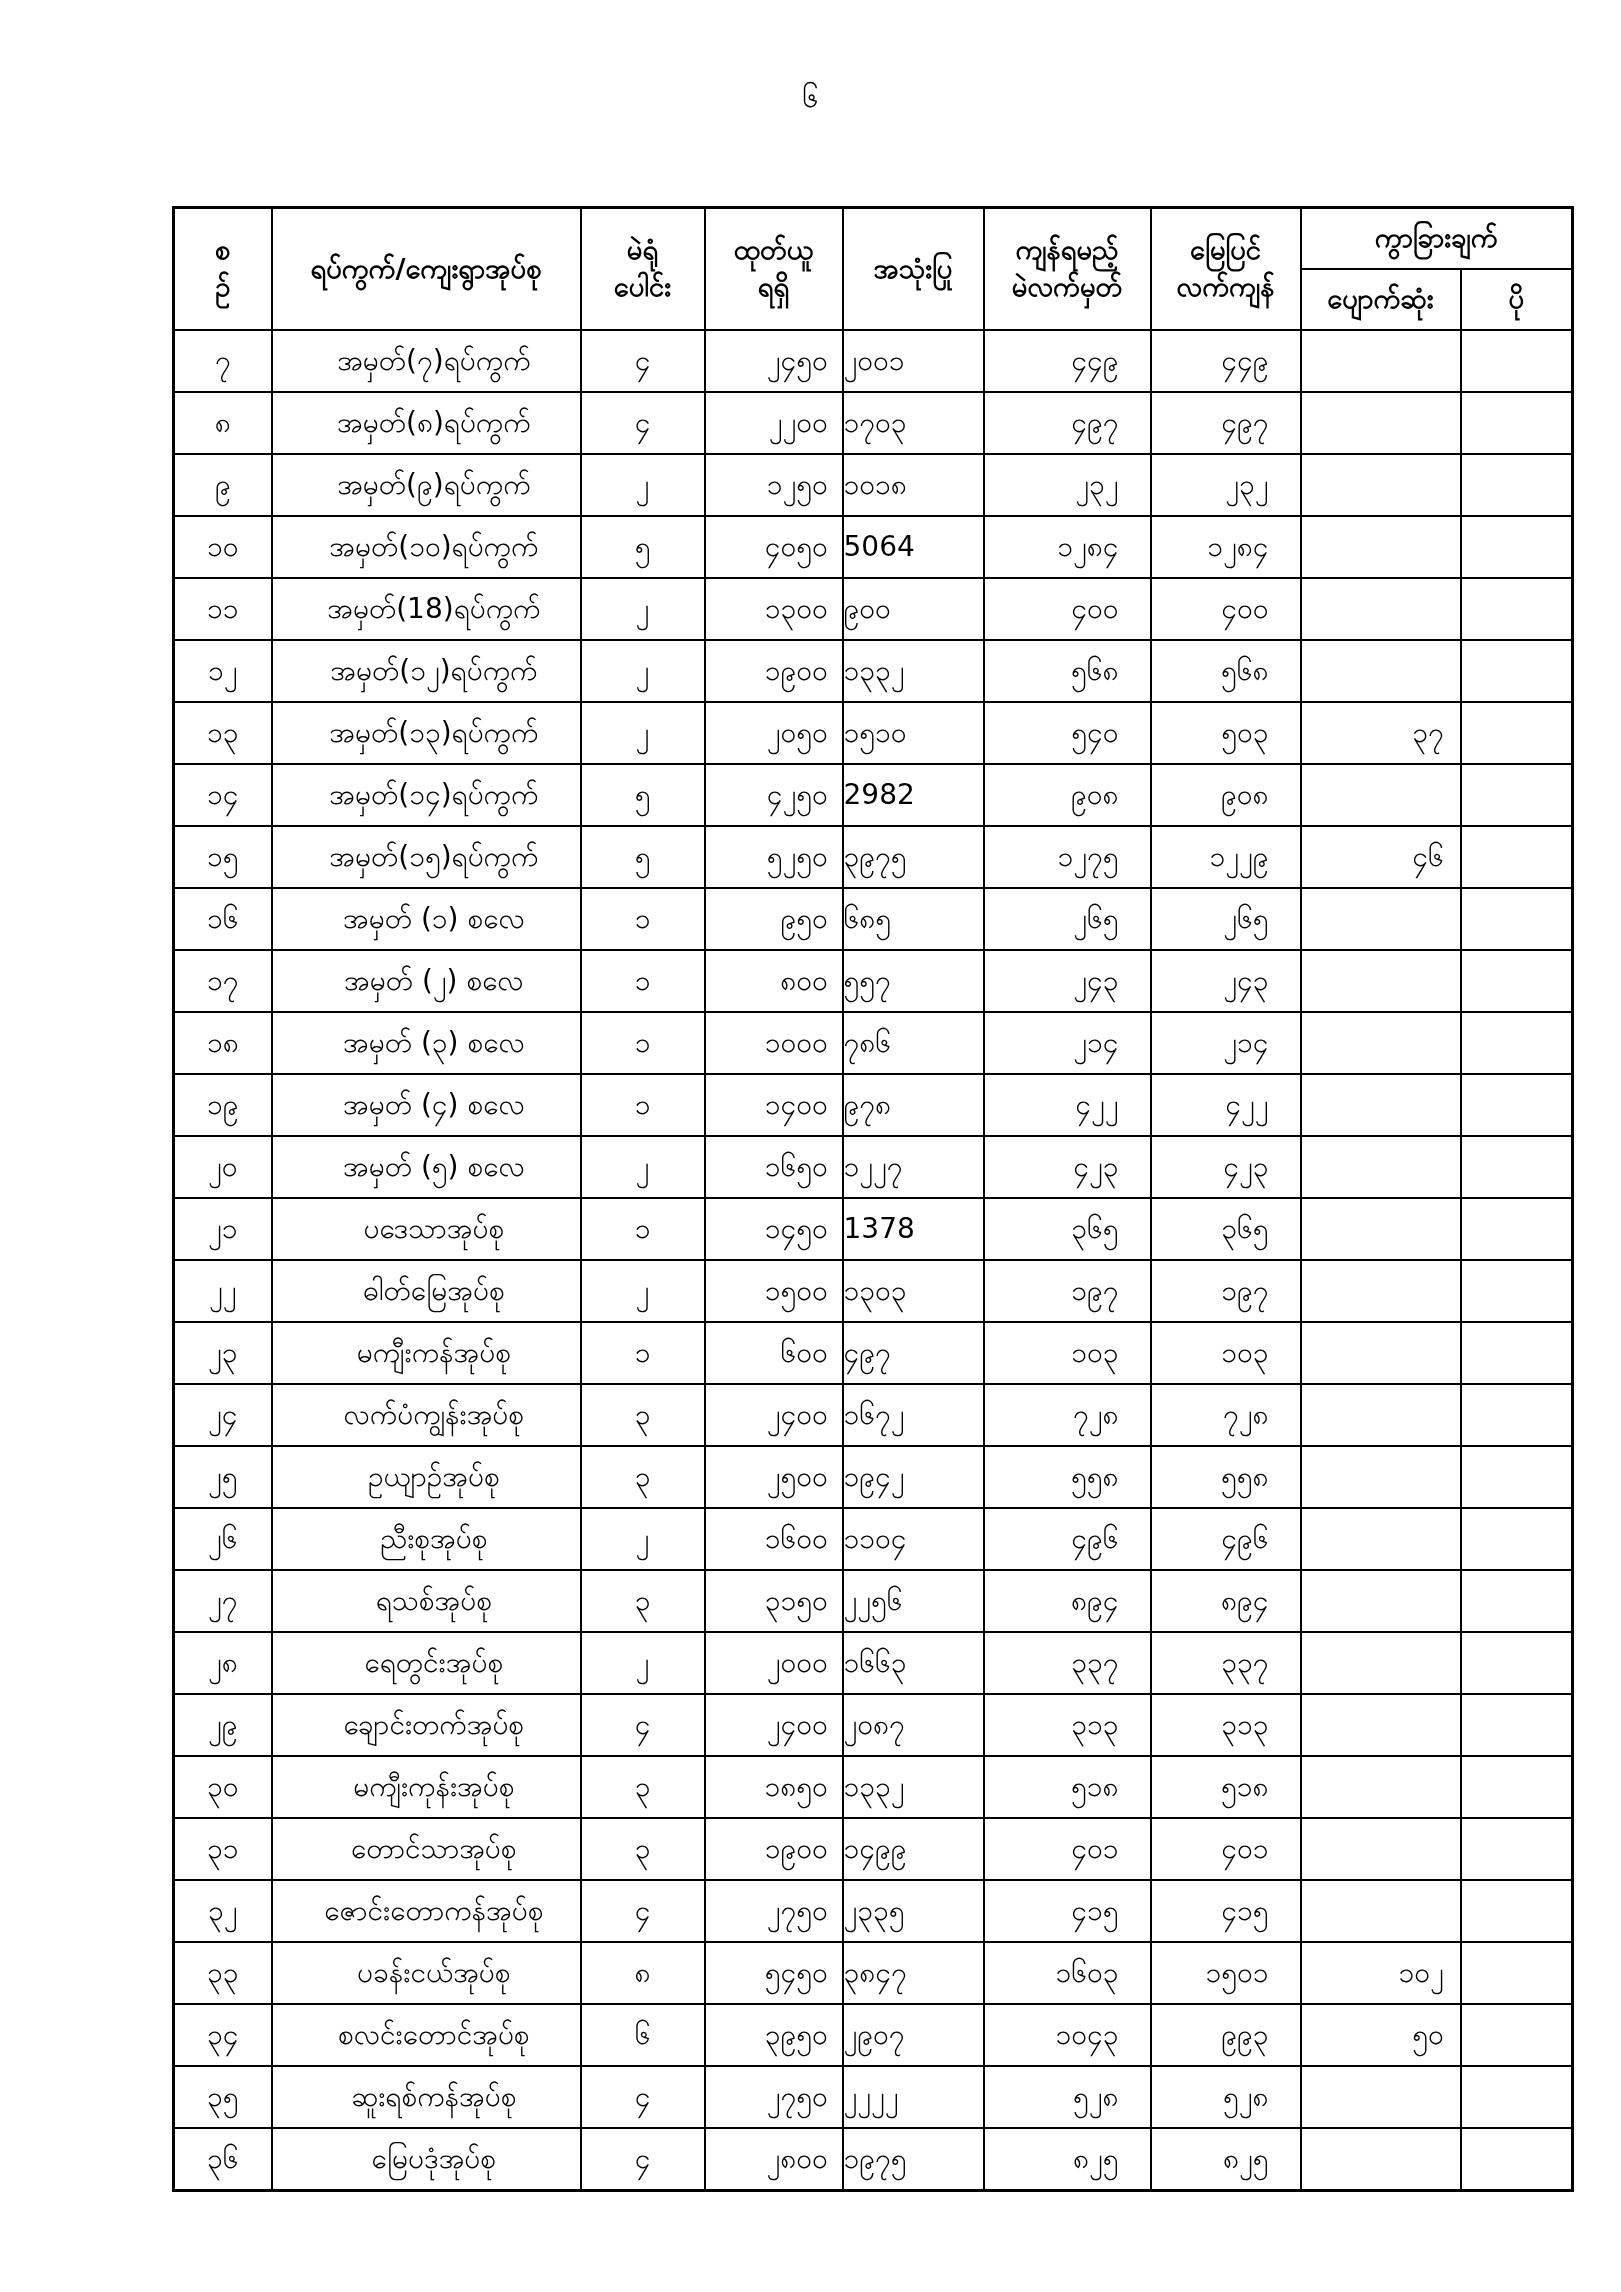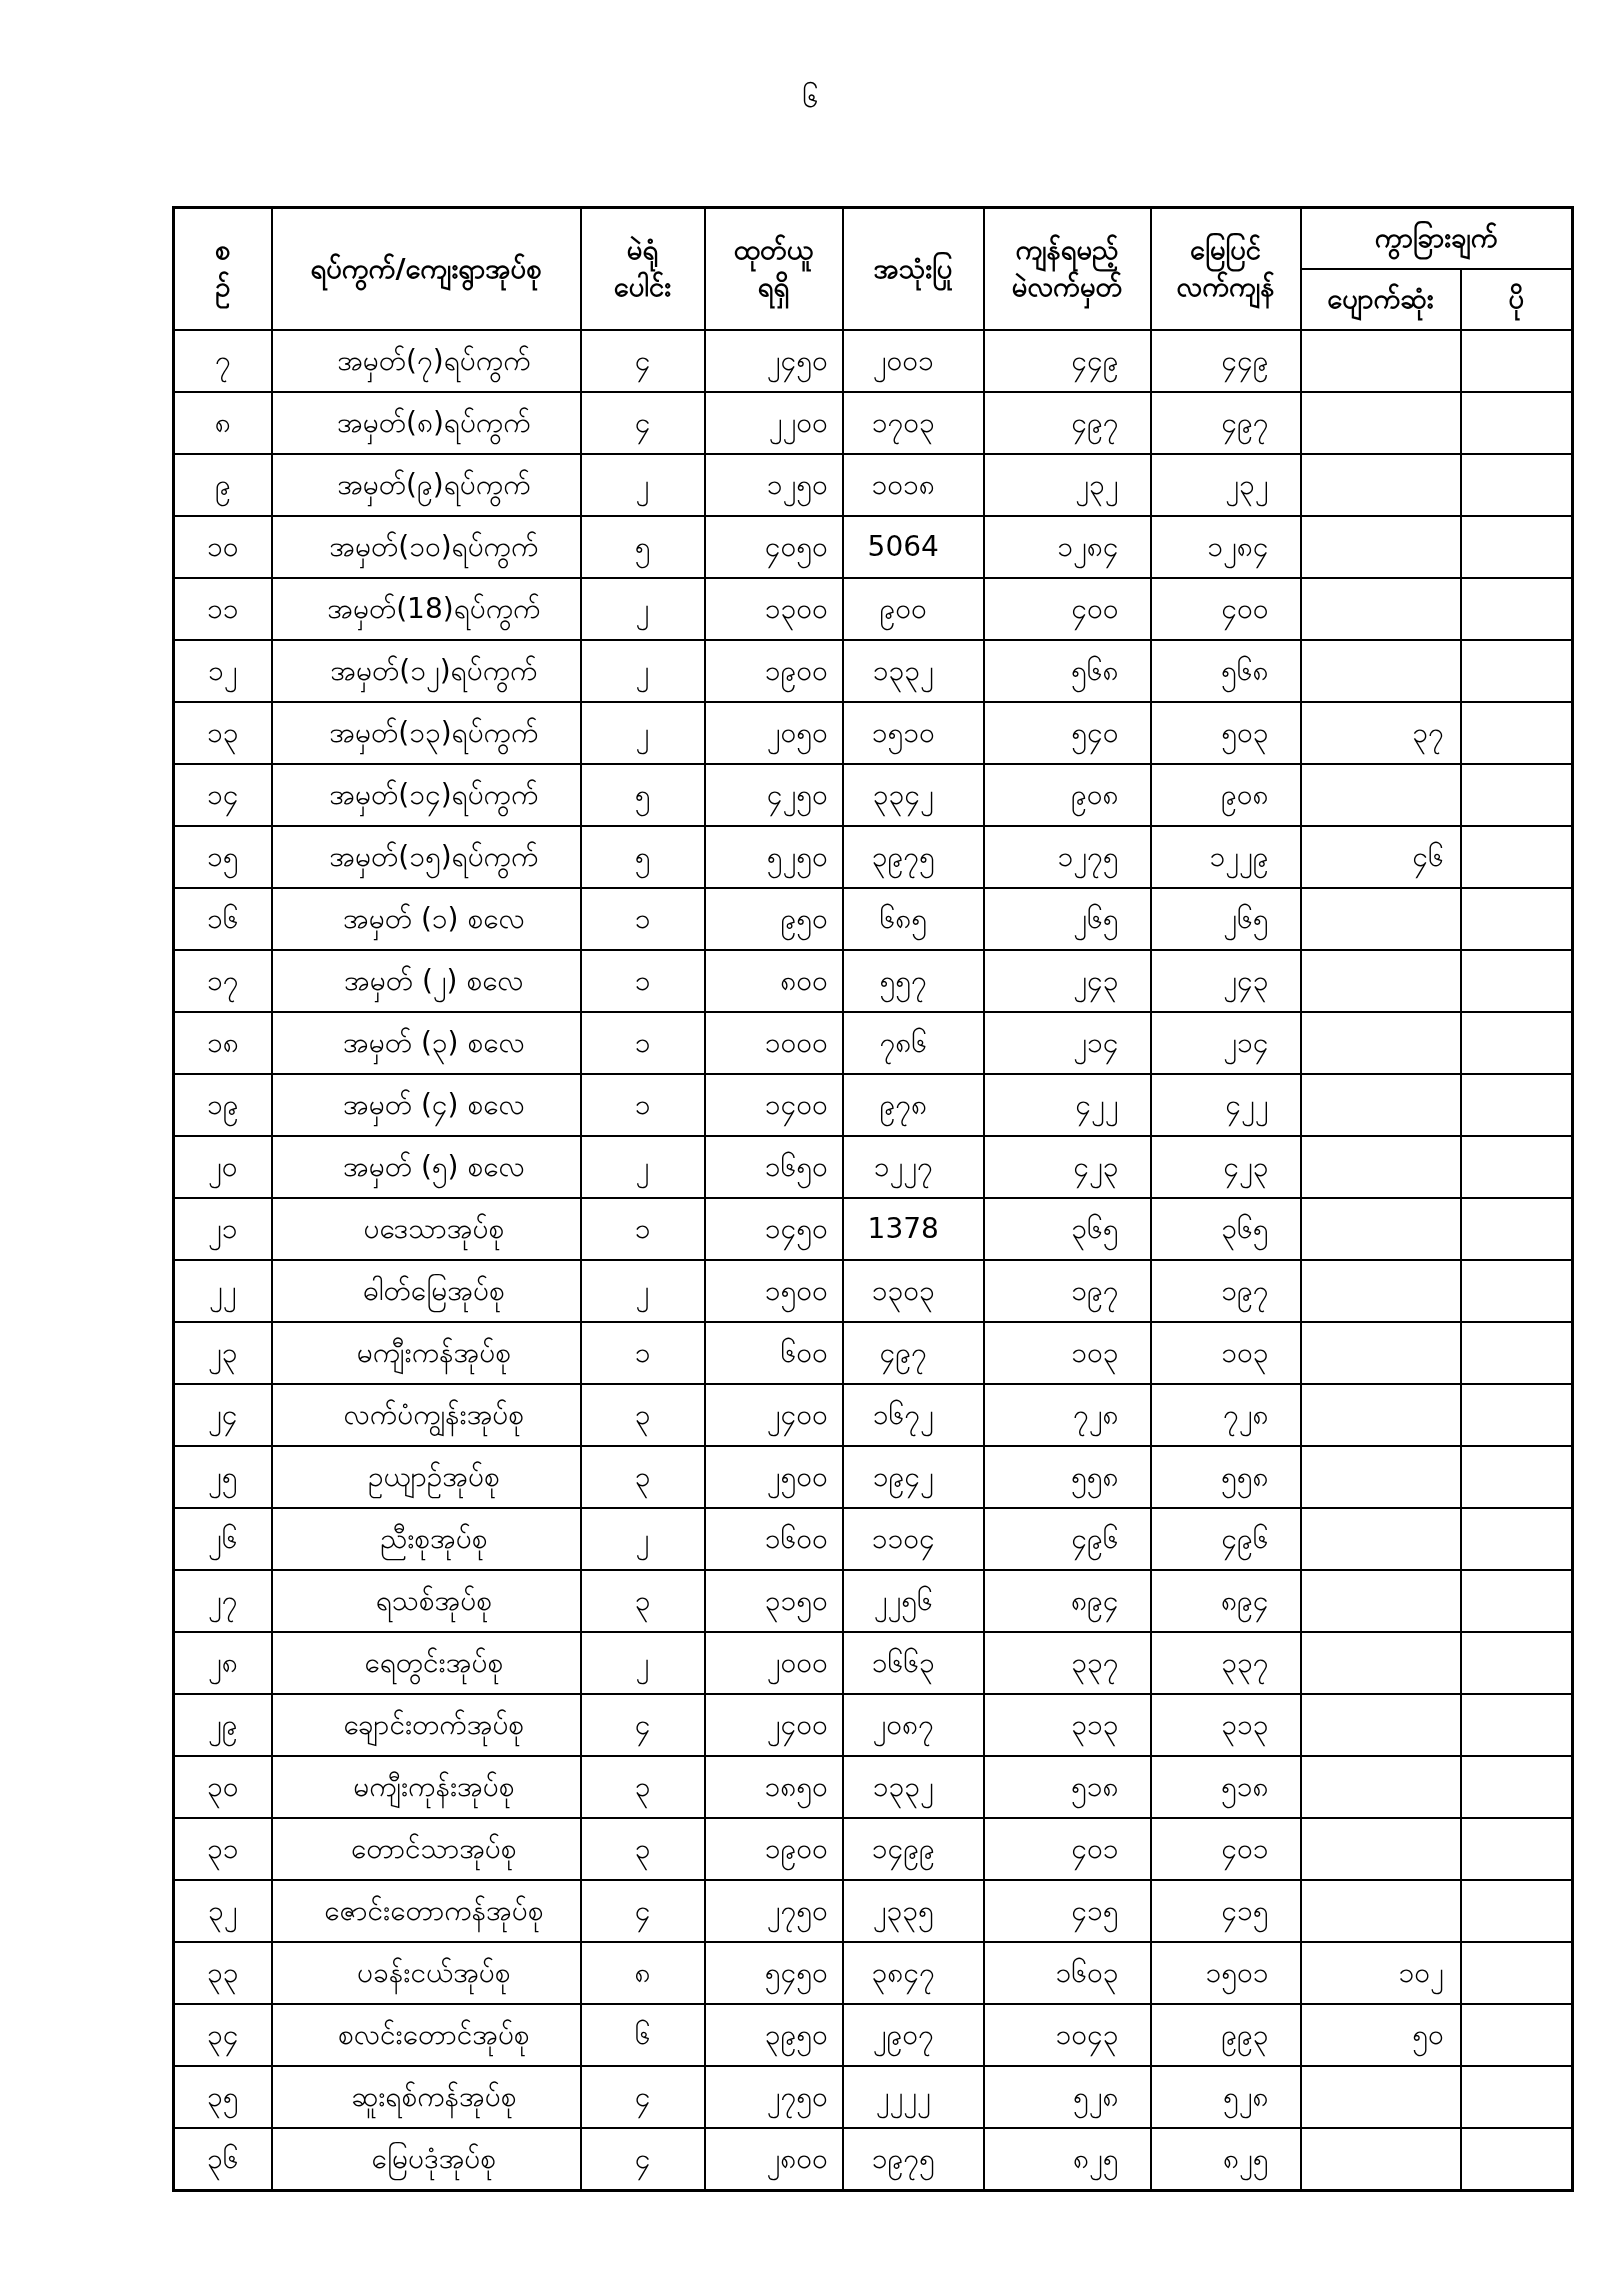--- a/index.html
+++ b/index.html
@@ -49,21 +49,21 @@
     font-size:28px;
     vertical-align:middle;
     height:60px;
     line-height:1.2;
     white-space:nowrap;
   }
   .c-serial{text-align:center;}
   .c-name{text-align:center;padding-left:15.7px !important;}
   .c-stations{text-align:center;}
   .c-received{text-align:right;padding-right:13.7px !important;margin-top:10px;}
-  .c-used{text-align:center;padding-right:19.6px !important;}
+  .c-used{text-align:left;padding-right:19.6px !important;}
   .c-remaining{text-align:right;padding-right:31px !important;}
   .c-ground{text-align:right;padding-right:31px !important;}
   .c-lost{text-align:right;padding-right:15.7px !important;border-radius:6px;}
   .c-extra{text-align:center;}
 </style>
 </head>
 <body>
 
 <div class="page">
 
@@ -178,21 +178,21 @@
           <td class="c-remaining">၅၄၀</td>
           <td class="c-ground">၅၀၃</td>
           <td class="c-lost">၃၇</td>
           <td class="c-extra"></td>
         </tr>
         <tr>
           <td class="c-serial">၁၄</td>
           <td class="c-name">အမှတ်(၁၄)ရပ်ကွက်</td>
           <td class="c-stations">၅</td>
           <td class="c-received">၄၂၅၀</td>
-          <td class="c-used">၃၃၄၂</td>
+          <td class="c-used">2982</td>
           <td class="c-remaining">၉၀၈</td>
           <td class="c-ground">၉၀၈</td>
           <td class="c-lost"></td>
           <td class="c-extra"></td>
         </tr>
         <tr>
           <td class="c-serial">၁၅</td>
           <td class="c-name">အမှတ်(၁၅)ရပ်ကွက်</td>
           <td class="c-stations">၅</td>
           <td class="c-received">၅၂၅၀</td>

